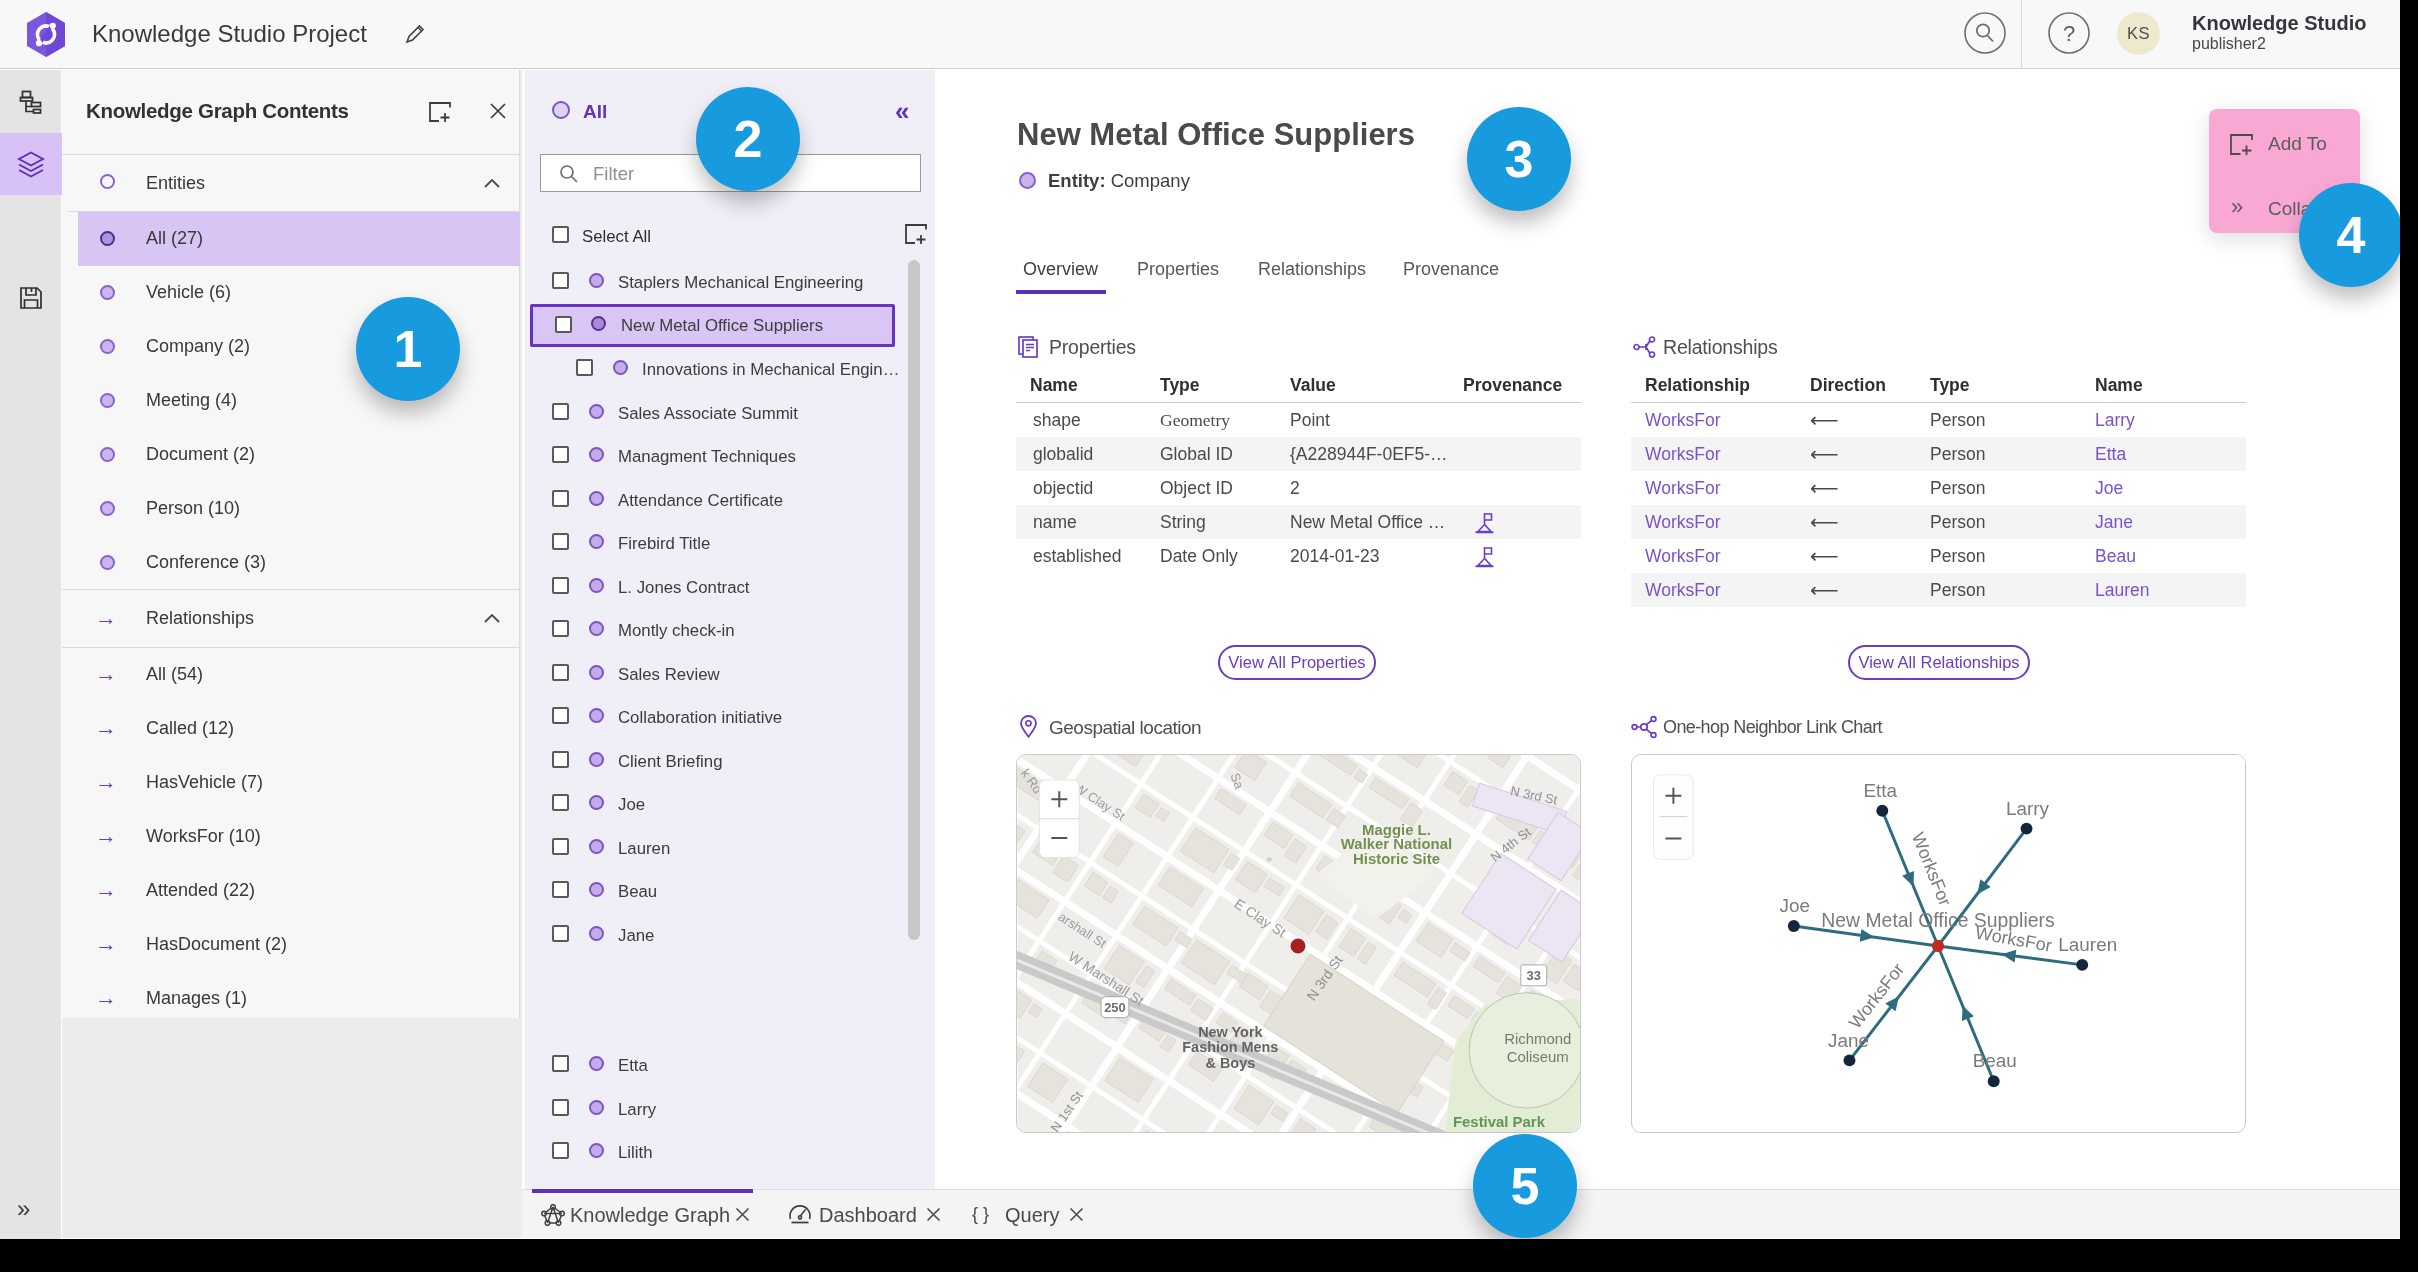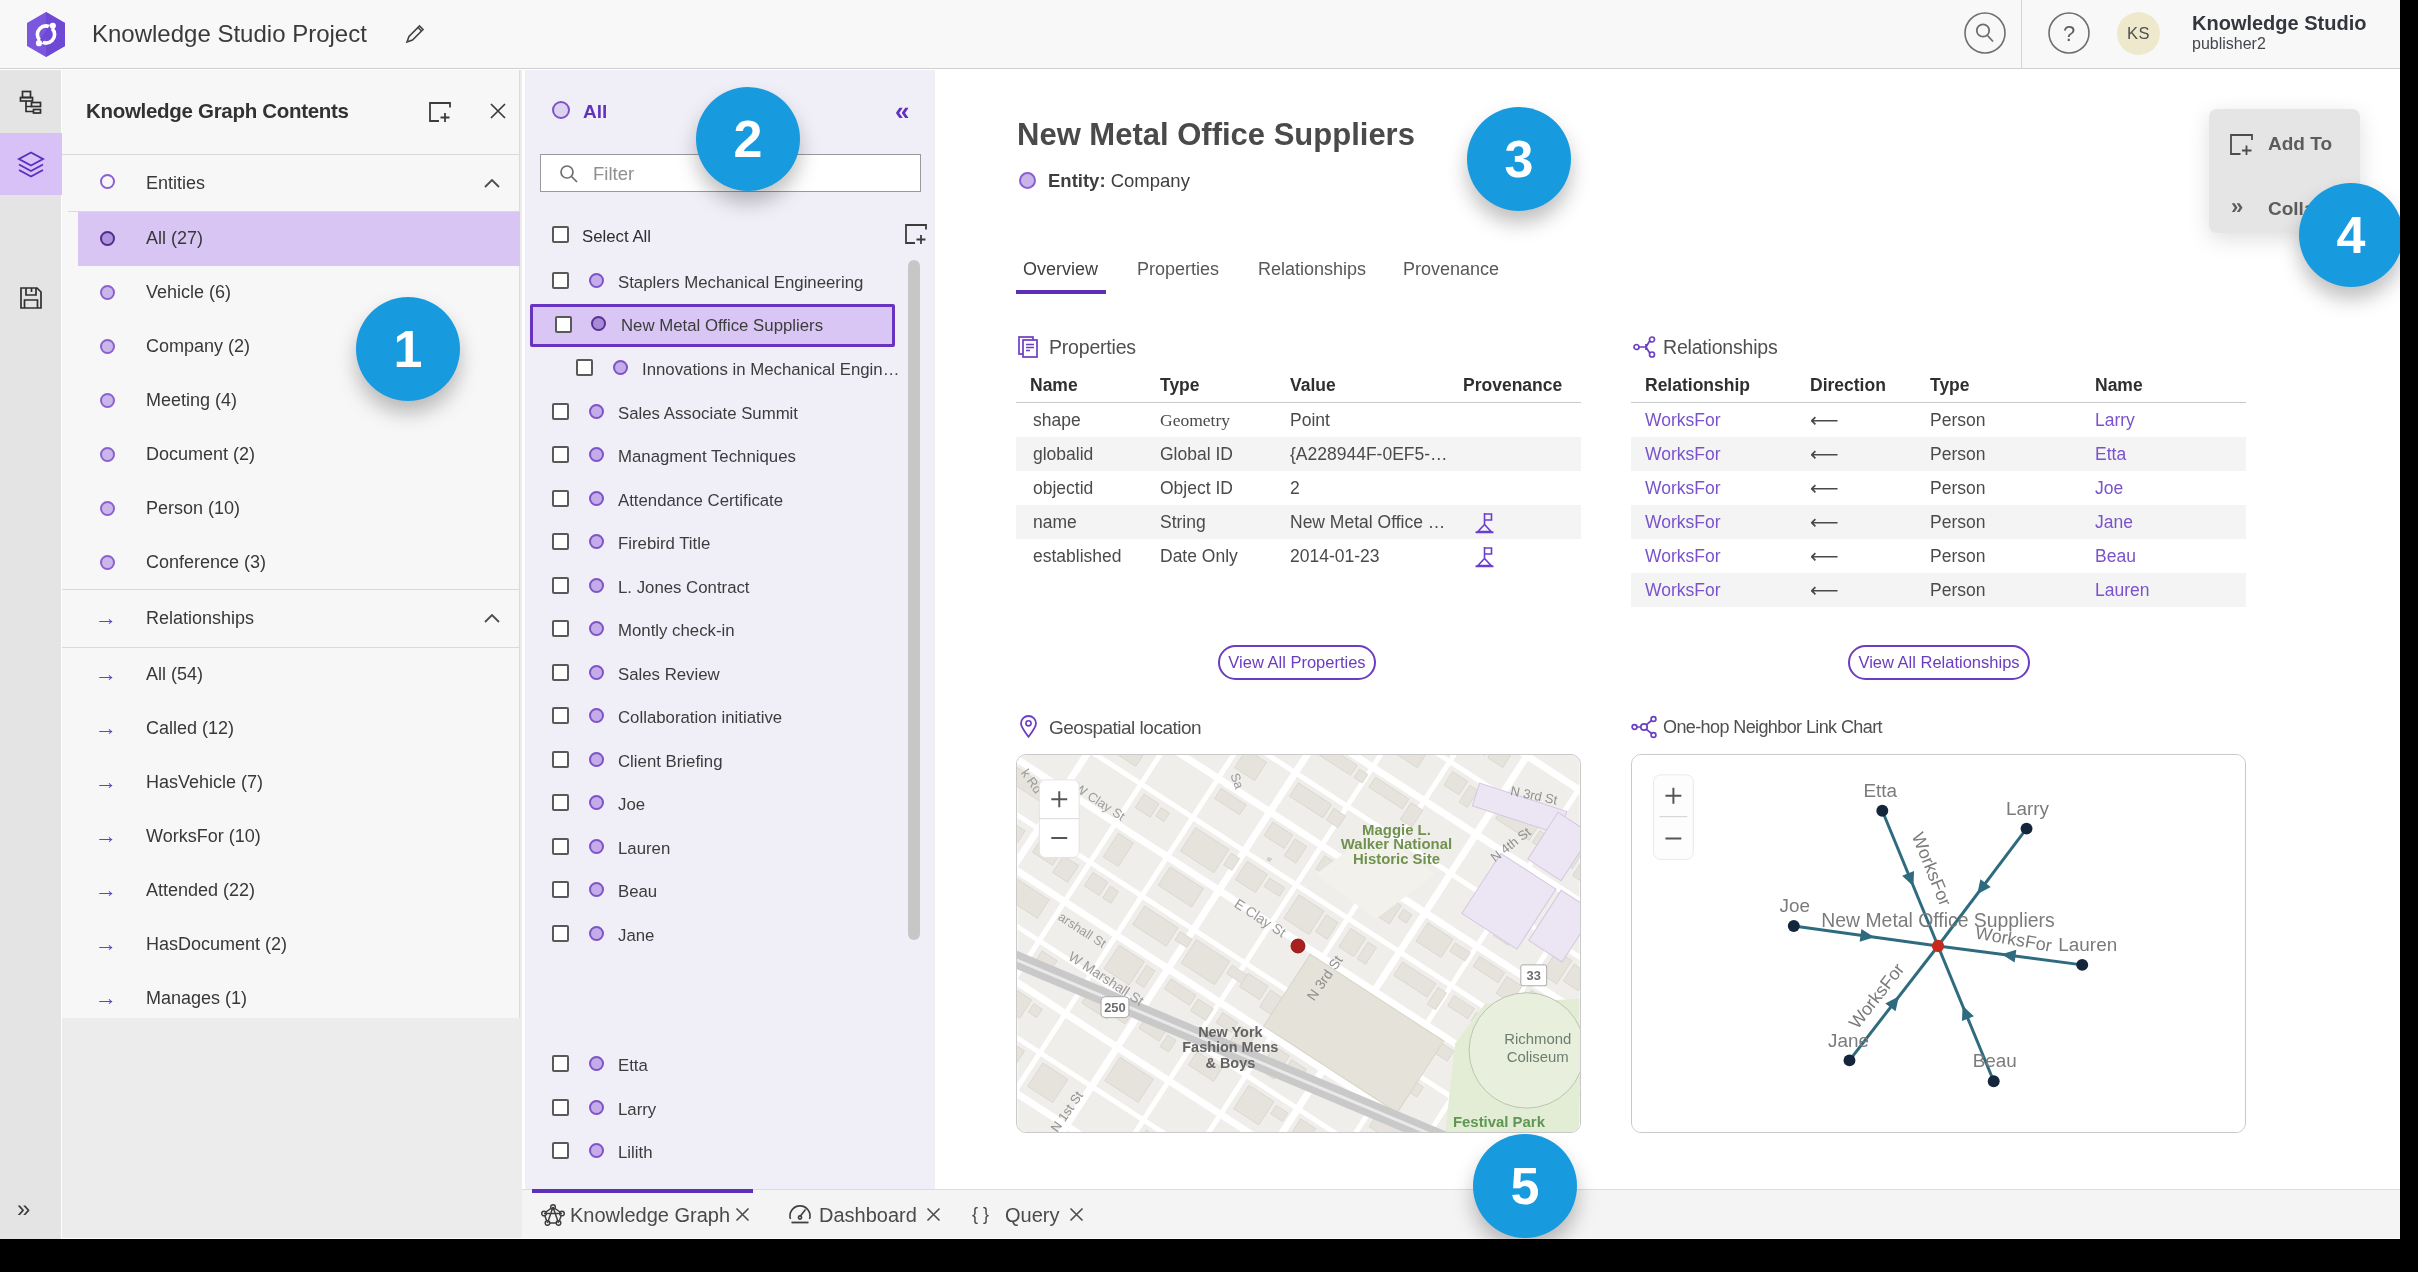--- a/index.html
+++ b/index.html
@@ -982,21 +982,21 @@
   </g>
     <g>
       <rect x="21" y="20" width="40" height="85" rx="7" fill="#fdfdfd" stroke="#e9e9e9"></rect>
       <line x1="27" y1="62" x2="55" y2="62" stroke="#cfcfcf"></line>
       <line x1="33" y1="41" x2="49" y2="41" stroke="#555" stroke-width="2"></line>
       <line x1="41" y1="33" x2="41" y2="49" stroke="#555" stroke-width="2"></line>
       <line x1="33" y1="84" x2="49" y2="84" stroke="#555" stroke-width="2"></line>
     </g>
   </svg>
 </div>
-  <div class="abs" style="left:2209px;top:109px;width:151px;height:124px;background:#e5e5e5;border-radius:8px;box-shadow:0 6px 22px rgba(0,0,0,0.13);z-index:40;font-weight:bold;">
+  <div class="abs" style="left:2209px;top:109px;width:151px;height:124px;background:#f9a8d4;border-radius:8px;box-shadow:0 6px 22px rgba(0,0,0,0.13);z-index:40;">
     <svg class="abs" style="left:21px;top:25px" width="23" height="22" viewBox="0 0 23 22">
       <path d="M22 6 L22 1 L1 1 L1 20 L10.5 20" stroke="#4c4c4c" stroke-width="1.8" fill="none"></path>
       <path d="M16.5 11.5 L16.5 21 M12 16.5 L21.5 16.5" stroke="#4c4c4c" stroke-width="1.8"></path>
     </svg>
     <div class="abs" style="left:59px;top:24px;font-size:19px;color:#5c5c5c;">Add To</div>
     <div class="abs" style="left:22px;top:85px;font-size:22px;color:#5c5c5c;">»</div>
     <div class="abs" style="left:59px;top:89px;font-size:19px;color:#5c5c5c;">Colla</div>
   </div>
 
   <div id="tabbar">

